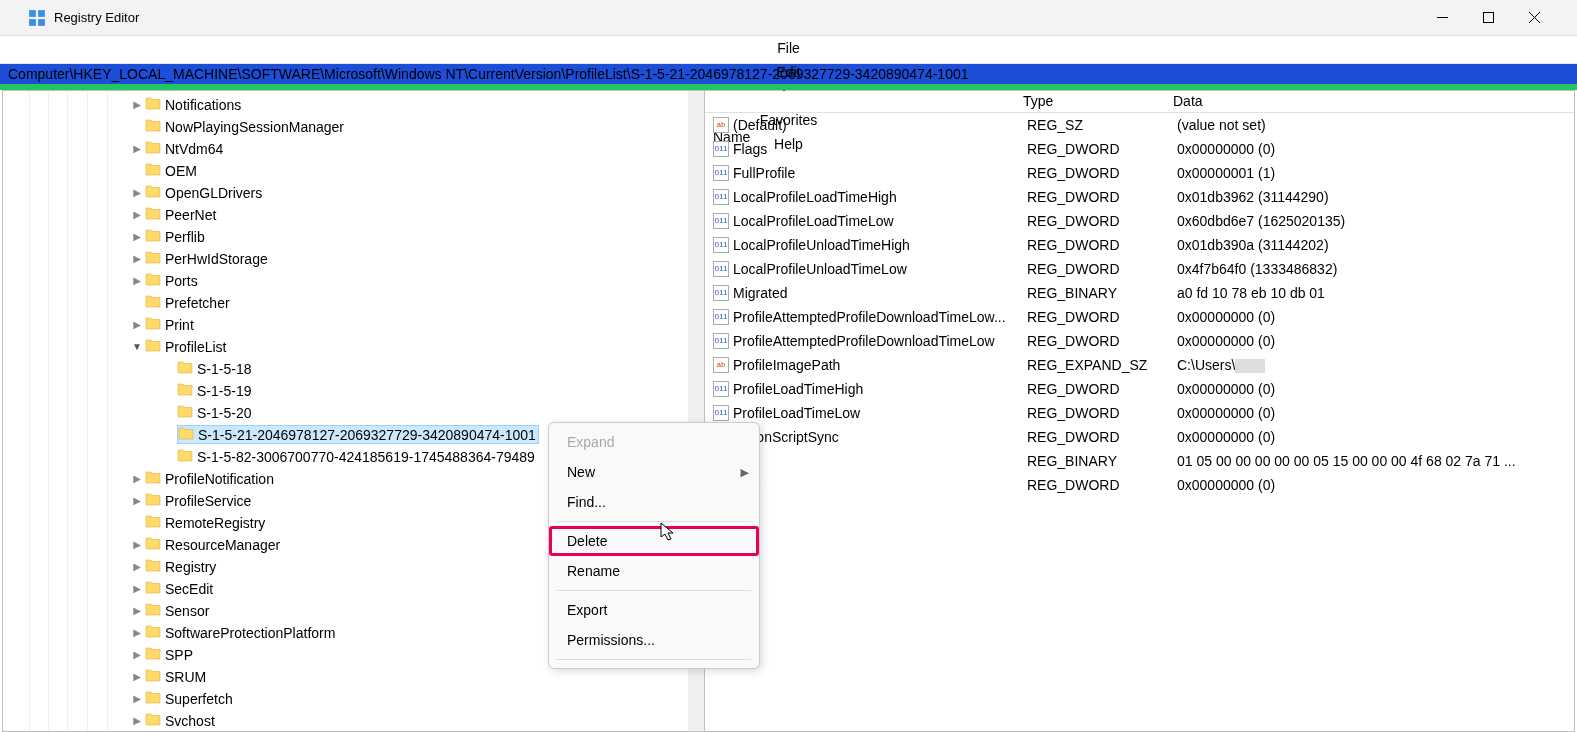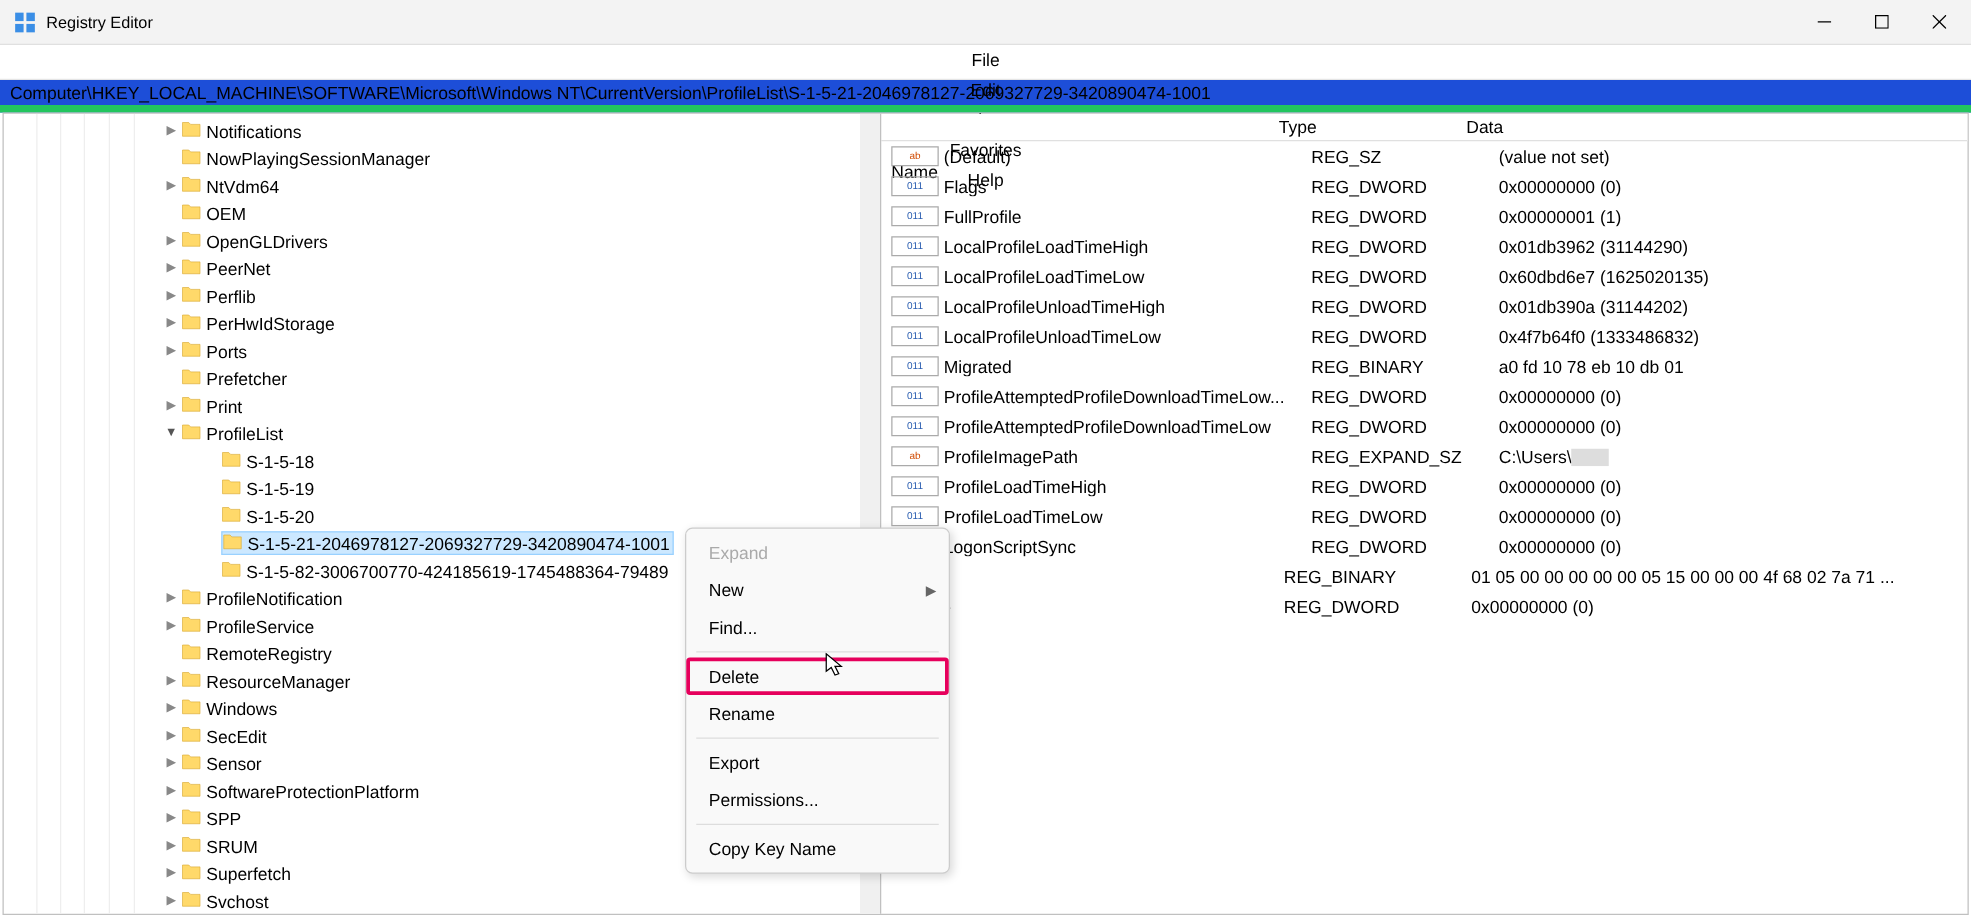--- a/index.html
+++ b/index.html
@@ -1,18 +1,18 @@
 <!DOCTYPE html>
 <html><head>
 <meta charset="utf-8">
 <style>
 * { box-sizing: border-box; margin: 0; padding: 0; font-family: "Segoe UI", Tahoma, sans-serif; }
 body { width: 1577px; height: 732px; background: #fff; overflow: hidden; position: relative; }
 
-.titlebar { height: 36px; display: flex; align-items: center; padding: 0 3px; background: #f3f3f3; border-bottom: 1px solid #e0e0e0; }
+.titlebar { height: 36px; display: flex; align-items: center; padding: 0 20px; background: #f3f3f3; border-bottom: 1px solid #e0e0e0; }
 .app-icon { width: 18px; height: 18px; margin: 0 8px; display: inline-block; }
 .app-icon svg { width: 100%; height: 100%; }
 .title { font-size: 13px; flex: 1; }
 .win-controls { display: flex; }
 .win-btn { width: 46px; height: 36px; display: flex; align-items: center; justify-content: center; color: #000; }
 .win-btn svg { width: 11px; height: 11px; }
 
 .menubar { height: 28px; display: flex; align-items: center; padding: 0 4px; background: #fff; border-bottom: 1px solid #e5e5e5; flex-direction: column; }
 .menu-item { padding: 4px 12px; font-size: 14px; }
 
@@ -32,21 +32,21 @@
 .selected { background: #cce8ff; border: 1px solid #99d1ff; padding-right: 2px; }
 
 .col-headers { display: flex; height: 22px; border-bottom: 1px solid #e0e0e0; background: #fff; font-size: 14px; }
 .col-headers > div { padding: 2px 8px; border-right: 1px solid transparent; }
 .col-name { width: 310px; margin-top: 36px; }
 .col-type { width: 150px; }
 .col-data { flex: 1; }
 
 .values { font-size: 14px; }
 .val-row { display: flex; height: 24px; align-items: center; }
-.val-row .val-icon { width: 38px; height: 16px; margin: 0 4px 0 8px; display: inline-block; border: 1px solid #aaa; font-size: 8px; line-height: 14px; text-align: center; }
+.val-row .val-icon { width: 16px; height: 16px; margin: 0 4px 0 8px; display: inline-block; border: 1px solid #aaa; font-size: 8px; line-height: 14px; text-align: center; }
 .val-row .val-icon.ab { color: #d04a00; }
 .val-row .val-icon.bin { color: #2a5db0; }
 .val-row .vn { width: 286px; overflow: hidden; text-overflow: ellipsis; white-space: nowrap; }
 .val-row .vt { width: 150px; padding-left: 8px; }
 .val-row .vd { flex: 1; padding-left: 8px; overflow: hidden; text-overflow: ellipsis; white-space: nowrap; }
 .redact { background: #ddd; display: inline-block; width: 30px; height: 14px; vertical-align: middle; }
 
 .context-menu { position: absolute; left: 548px; top: 422px; width: 212px; background: #f9f9f9; border: 1px solid #ccc; box-shadow: 2px 2px 8px rgba(0,0,0,.15); border-radius: 6px; padding: 4px 0; font-size: 14px; z-index: 10; }
 .ctx-item { height: 30px; display: flex; align-items: center; padding: 0 18px; position: relative; }
 .ctx-item.disabled { color: #aaa; }
@@ -255,21 +255,21 @@
           <span class="expander">▶</span>
           <span><span class="folder-icon"><svg viewBox="0 0 16 14">
                 <path d="M1 2 L6 2 L7.5 3.5 L15 3.5 L15 13 L1 13 Z" fill="#ffd96a" stroke="#d9a830" stroke-width="0.5"></path>
               </svg></span><span>ResourceManager</span></span>
         </div>
         <div class="tree-row">
           <span class="indent" style="width: 128px;"></span>
           <span class="expander">▶</span>
           <span><span class="folder-icon"><svg viewBox="0 0 16 14">
                 <path d="M1 2 L6 2 L7.5 3.5 L15 3.5 L15 13 L1 13 Z" fill="#ffd96a" stroke="#d9a830" stroke-width="0.5"></path>
-              </svg></span><span>Windows</span></span>
+              </svg></span><span>Registry</span></span>
         </div>
         <div class="tree-row">
           <span class="indent" style="width: 128px;"></span>
           <span class="expander">▶</span>
           <span><span class="folder-icon"><svg viewBox="0 0 16 14">
                 <path d="M1 2 L6 2 L7.5 3.5 L15 3.5 L15 13 L1 13 Z" fill="#ffd96a" stroke="#d9a830" stroke-width="0.5"></path>
               </svg></span><span>SecEdit</span></span>
         </div>
         <div class="tree-row">
           <span class="indent" style="width: 128px;"></span>
@@ -442,22 +442,19 @@
       <span>Rename</span>
     </div>
   <div class="ctx-sep"></div>
   <div class="ctx-item">
       <span>Export</span>
     </div>
   <div class="ctx-item">
       <span>Permissions...</span>
     </div>
   <div class="ctx-sep"></div>
-  <div class="ctx-item">
-      <span>Copy Key Name</span>
-    </div>
 </div>
 
 <div class="cursor">
   <svg viewBox="0 0 16 20">
       <path d="M1 1 L1 15 L5 12 L8 18 L11 17 L8 11 L13 11 Z" fill="#fff" stroke="#000" stroke-width="1"></path>
     </svg>
 </div>
 
 </body></html>

